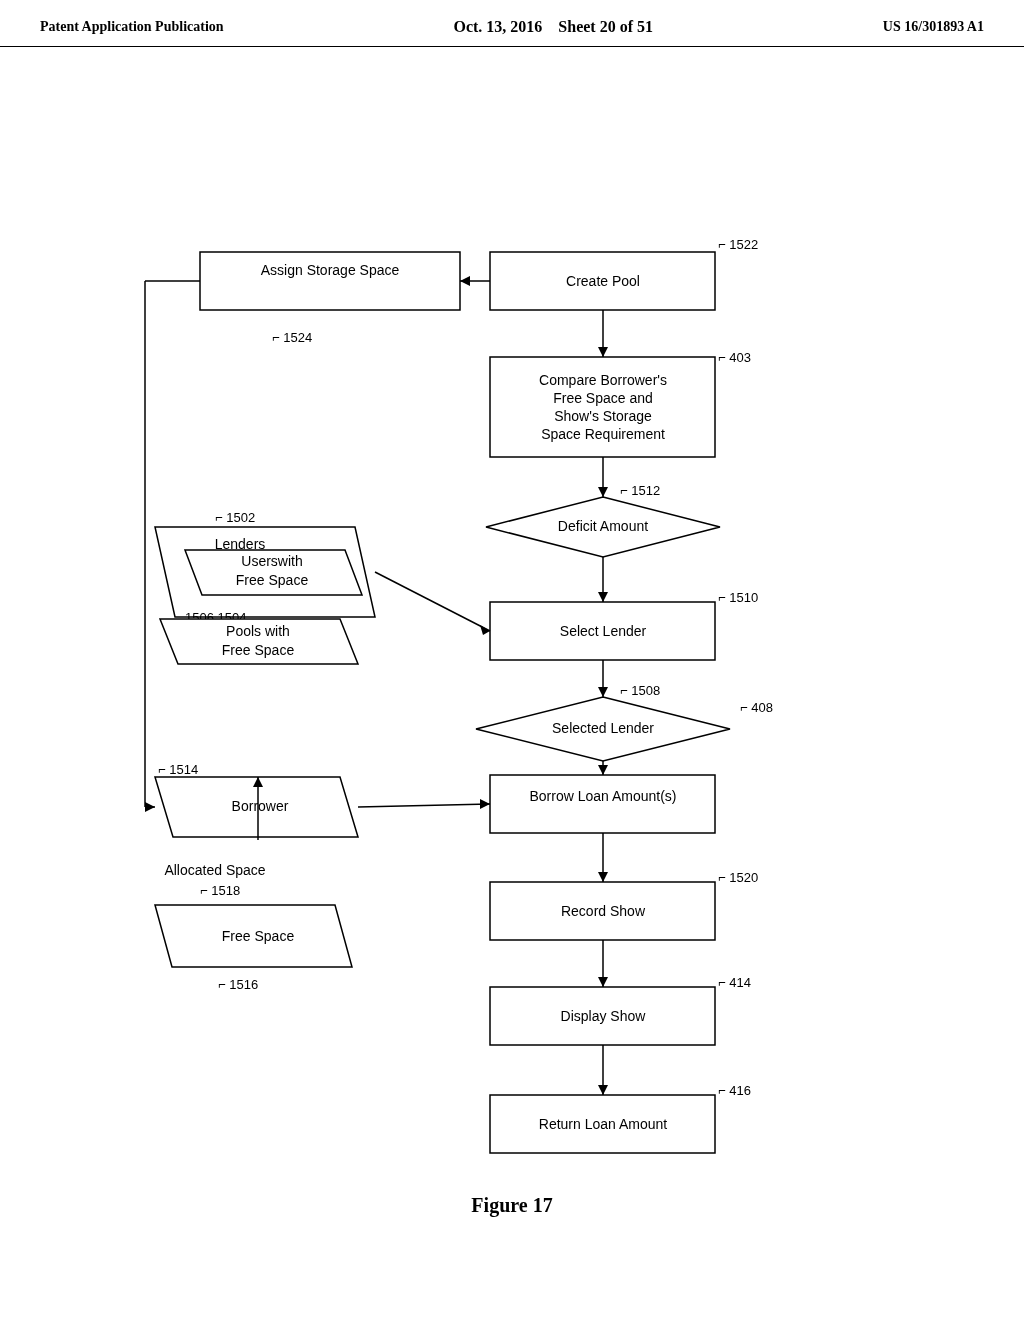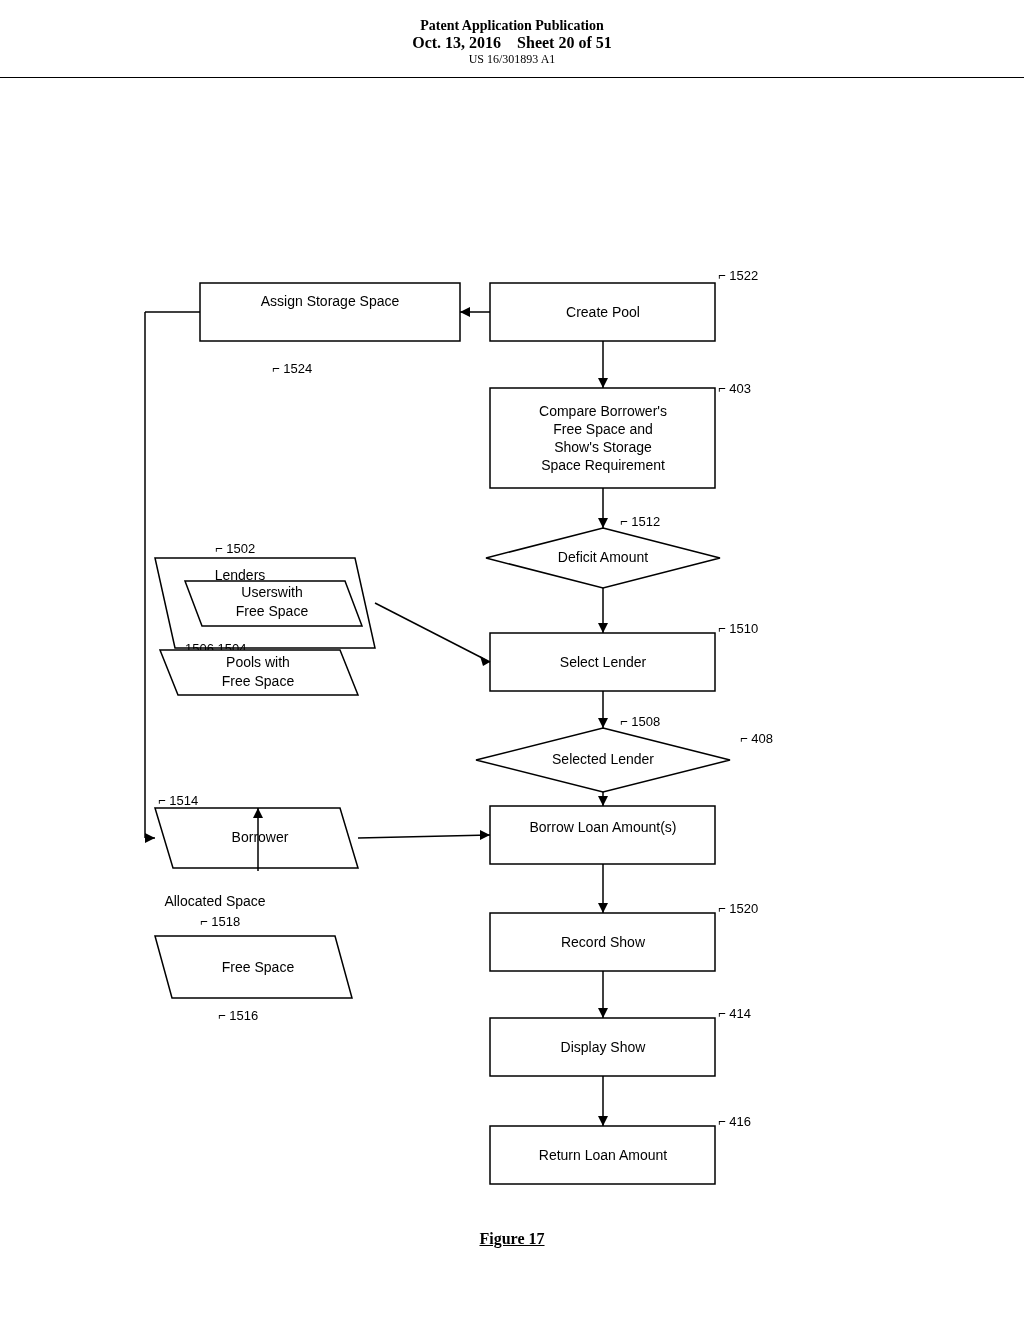--- a/index.html
+++ b/index.html
@@ -11,36 +11,35 @@
       overflow: hidden;
       position: relative;
     }
 
     .page-header {
       display: flex;
       justify-content: space-between;
       align-items: center;
       padding: 18px 40px 10px 40px;
       border-bottom: 1px solid #000;
-      flex-direction: column;
     }
 
     .header-left {
       font-size: 14px;
       font-weight: bold;
     }
 
     .header-center {
       font-size: 16px;
       font-weight: bold;
     }
 
     .header-right {
-      font-size: 12px;
-      font-weight: normal;
+      font-size: 14px;
+      font-weight: bold;
     }
 
     .diagram-area {
       position: relative;
       width: 100%;
       height: 1200px;
     }
 
     svg.diagram {
       position: absolute;
@@ -48,23 +47,22 @@
       left: 0;
       width: 1024px;
       height: 1200px;
     }
 
     .figure-label {
       position: absolute;
       bottom: 30px;
       left: 50%;
       transform: translateX(-50%);
-      font-size: 16px;
-      font-weight: bold;
-      text-decoration: underline;
+      font-size: 20px;
+      font-weight: bold;
     }
   </style>
 </head>
 <body>
 
 <div class="page-header">
   <span class="header-left">Patent Application Publication</span>
   <span class="header-center">
     <span>Oct. 13, 2016</span>&nbsp;&nbsp;&nbsp;
     <span>Sheet 20 of 51</span>

